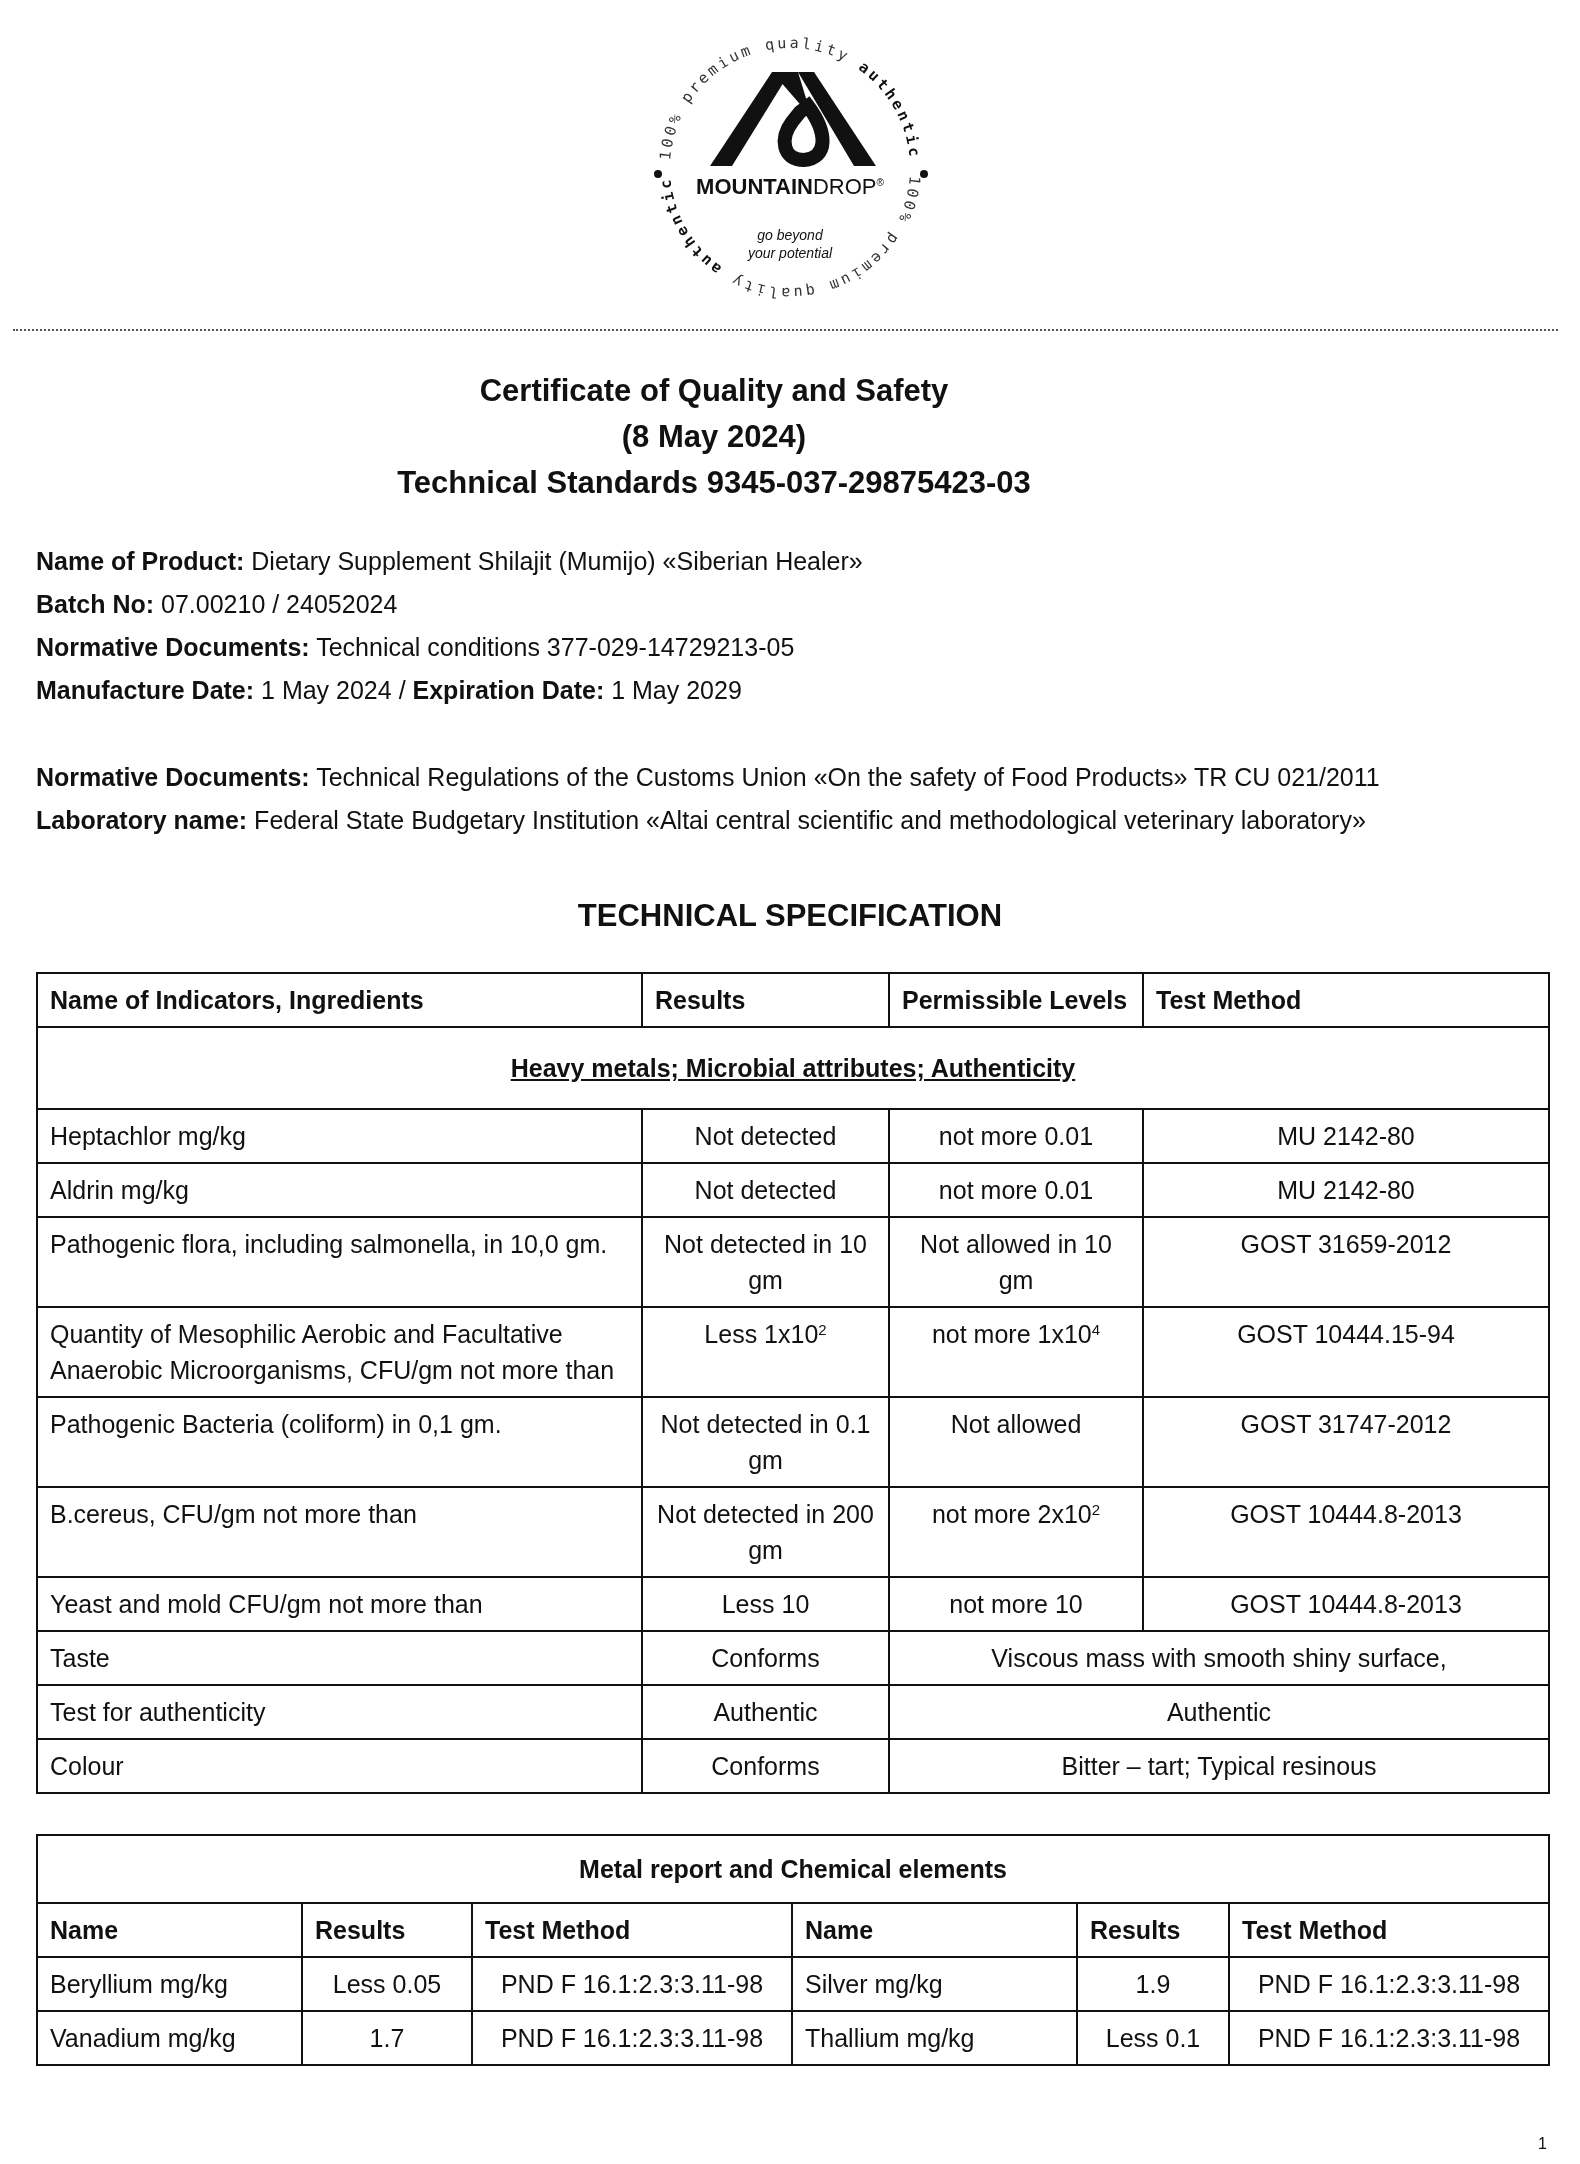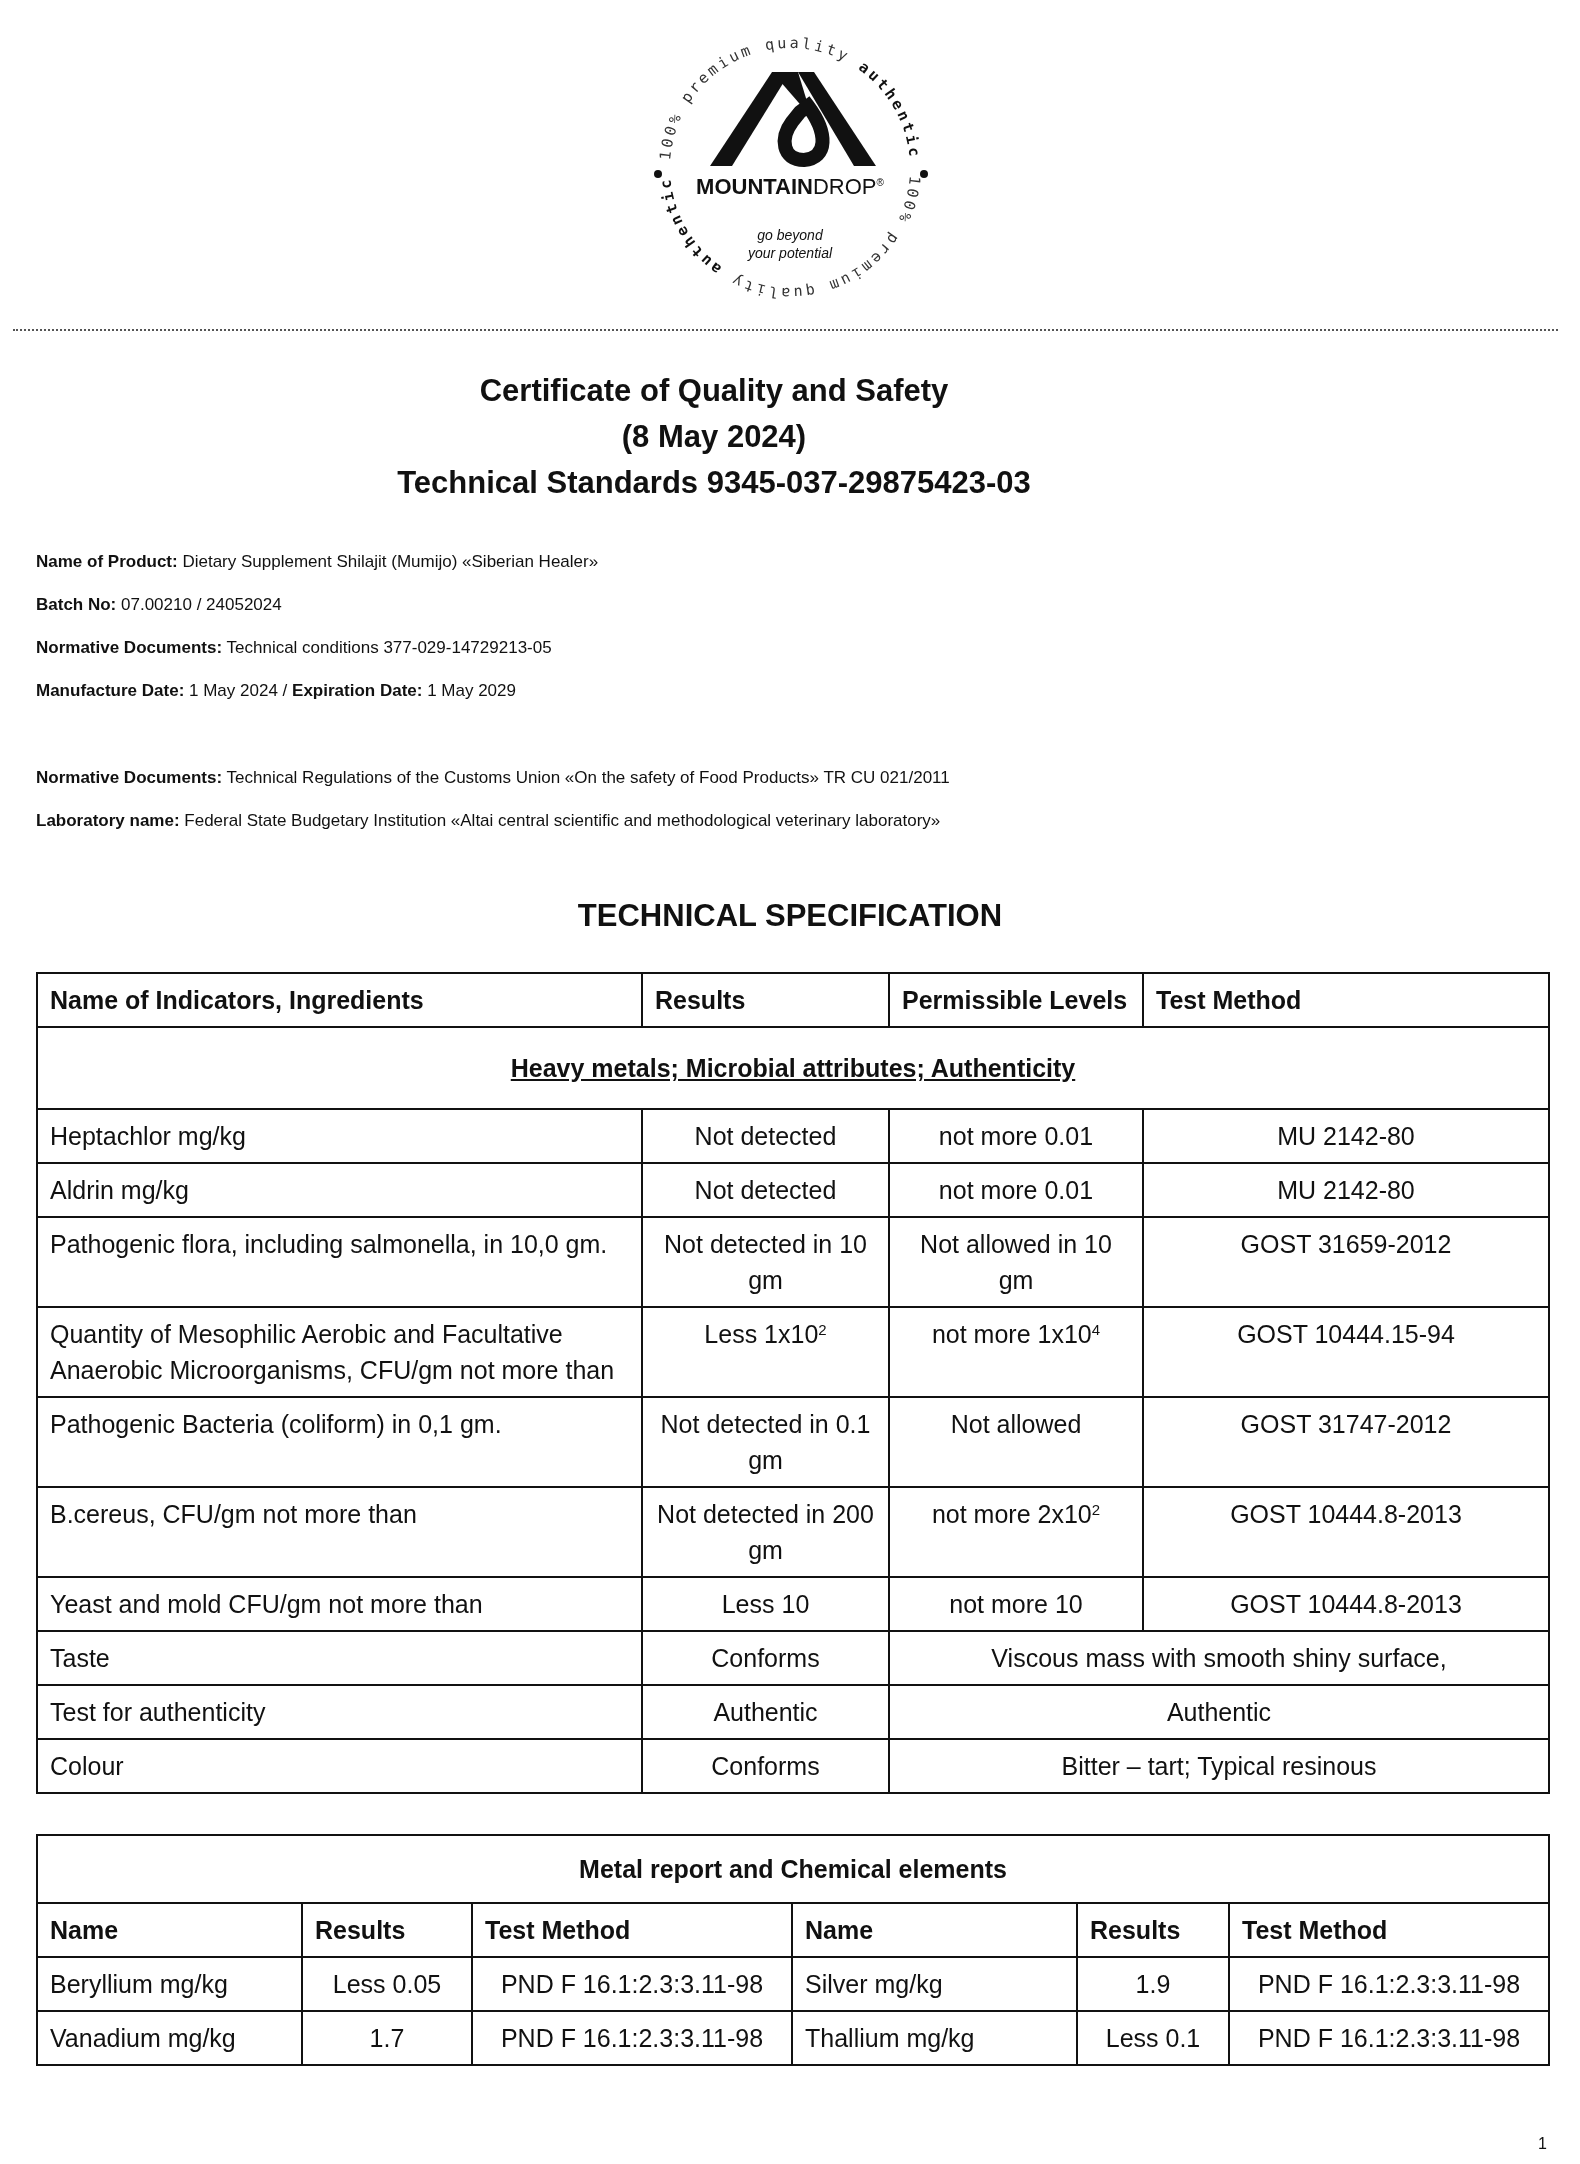--- a/index.html
+++ b/index.html
@@ -4,21 +4,21 @@
 <style>
   * { box-sizing: border-box; margin: 0; padding: 0; }
   html, body { width: 1580px; height: 2164px; background: #ffffff; }
   body { position: relative; font-family: "Liberation Sans", "DejaVu Sans", sans-serif; color: #111; overflow: hidden; }
 
   .logo { position: absolute; left: 632px; top: 8px; width: 316px; height: 306px; }
   .sep { position: absolute; left: 13px; top: 329px; width: 1545px; height: 0; border-top: 2px dotted #555; }
 
   .title-block { position: absolute; left: 0; top: 368px; width: 1428px; text-align: center; font-weight: bold; font-size: 31px; line-height: 46px; }
 
-  .info { position: absolute; left: 36px; font-size: 17px; line-height: 43px; }
+  .info { position: absolute; left: 36px; font-size: 25px; line-height: 43px; }
   .info b { font-weight: bold; }
   .info1 { top: 540px; }
   .info2 { top: 756px; }
 
   .spec-title { position: absolute; left: 0; top: 898px; width: 1580px; text-align: center; font-weight: bold; font-size: 31px; }
 
   table { border-collapse: collapse; position: absolute; left: 36px; width: 1512px; table-layout: fixed; font-size: 25px; }
   td, th { border: 2px solid #111; vertical-align: top; padding: 8px 12px; line-height: 36px; }
   th { font-weight: bold; text-align: left; vertical-align: middle; }
   .main { top: 972px; }

